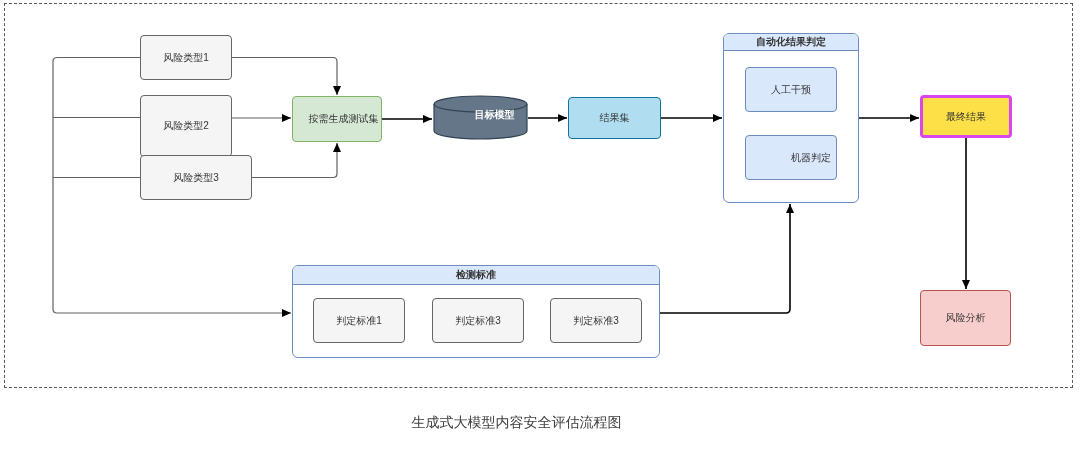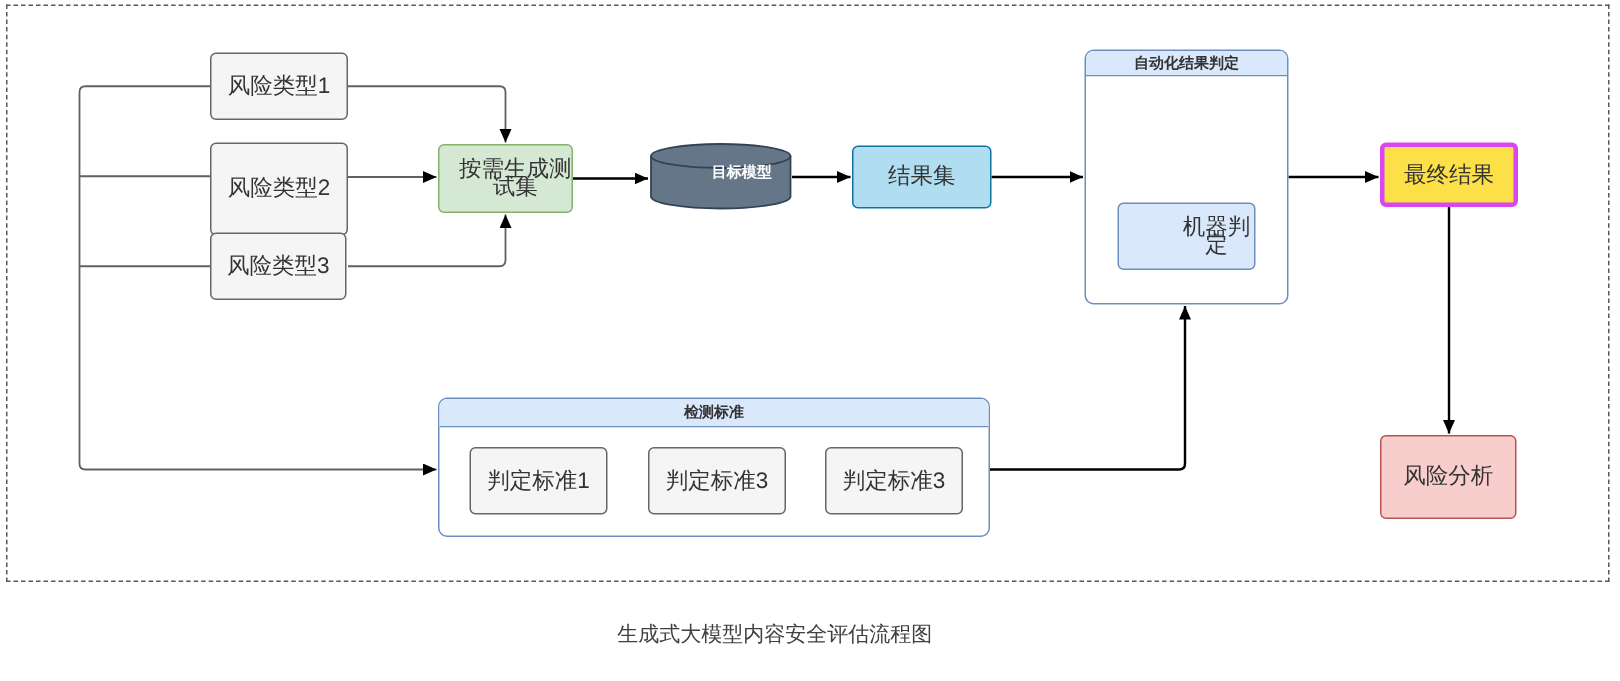--- a/index.html
+++ b/index.html
@@ -19,21 +19,21 @@
     left:4px; top:3px; width:1069px; height:385px;
     border:1px dashed #595959;
   }
   .layer {
     position:absolute; left:0; top:0;
     pointer-events:none;
   }
   .node {
     position:absolute;
     display:flex; align-items:center; justify-content:center;
-    font-size:15px; line-height:12px;
+    font-size:10px; line-height:12px;
     text-align:center;
     border-radius:4px;
     color:#333;
   }
   .gray   { background:#f5f5f5; border:1px solid #666666; }
   .green  { background:#d5e8d4; border:1px solid #82b366;padding-left:13px; }
   .cyan   { background:#b1ddf0; border:1px solid #10739e; }
   .blue   { background:#dae8fc; border:1px solid #6c8ebf; }
   .orange { background:#fde047; border:3px solid #d946ef; }
   .red    { background:#f8cecc; border:1px solid #b85450; }
@@ -93,21 +93,21 @@
     <path d="M966,138 L966,289" fill="none" stroke="#000" stroke-width="1.6" marker-end="url(#arr)"></path>
     <path d="M660,313 L786,313 Q790,313 790,309 L790,204" fill="none" stroke="#000" stroke-width="1.6" marker-end="url(#arr)"></path>
   </svg>
 
   <div class="node gray" style="left:140px; top:35px; width:92px; height:45px;">
     <span>风险类型1</span>
   </div>
   <div class="node gray" style="left:140px; top:95px; width:92px; height:62px;">
     <span>风险类型2</span>
   </div>
-  <div class="node gray" style="left:140px; top:155px; width:91px; height:45px;">
+  <div class="node gray" style="left:140px; top:155px; width:112px; height:45px;">
     <span>风险类型3</span>
   </div>
 
   <div class="node green" style="left:292px; top:96px; width:90px; height:46px;">
     <span>按需生成测试集</span>
   </div>
 
   <div class="cyl-node" style="left:433px; top:95px; width:95px; height:45px;">
     <svg width="95" height="45">
       <path d="M1,9 A46.5,8 0 0 1 94,9 L94,36 A46.5,8 0 0 1 1,36 Z" fill="#647687" stroke="#314354" stroke-width="1.2"></path>
@@ -115,20 +115,23 @@
     </svg>
     <div class="cyl-label">目标模型</div>
   </div>
 
   <div class="node cyan" style="left:568px; top:97px; width:93px; height:42px;">
     <span>结果集</span>
   </div>
 
   <div class="container" style="left:723px; top:33px; width:136px; height:170px;">
     <div class="container-header" style="height:17px;">自动化结果判定</div>
+  </div>
+  <div class="node blue" style="left:745px; top:67px; width:92px; height:45px;">
+    <span>人工干预</span>
   </div>
   <div class="node blue" style="left:745px; top:135px; width:92px; height:45px;padding-left:40px;">
     <span>机器判定</span>
   </div>
 
   <div class="node orange" style="left:920px; top:95px; width:92px; height:43px;">
     <span>最终结果</span>
   </div>
 
   <div class="node red" style="left:920px; top:290px; width:91px; height:56px;">

